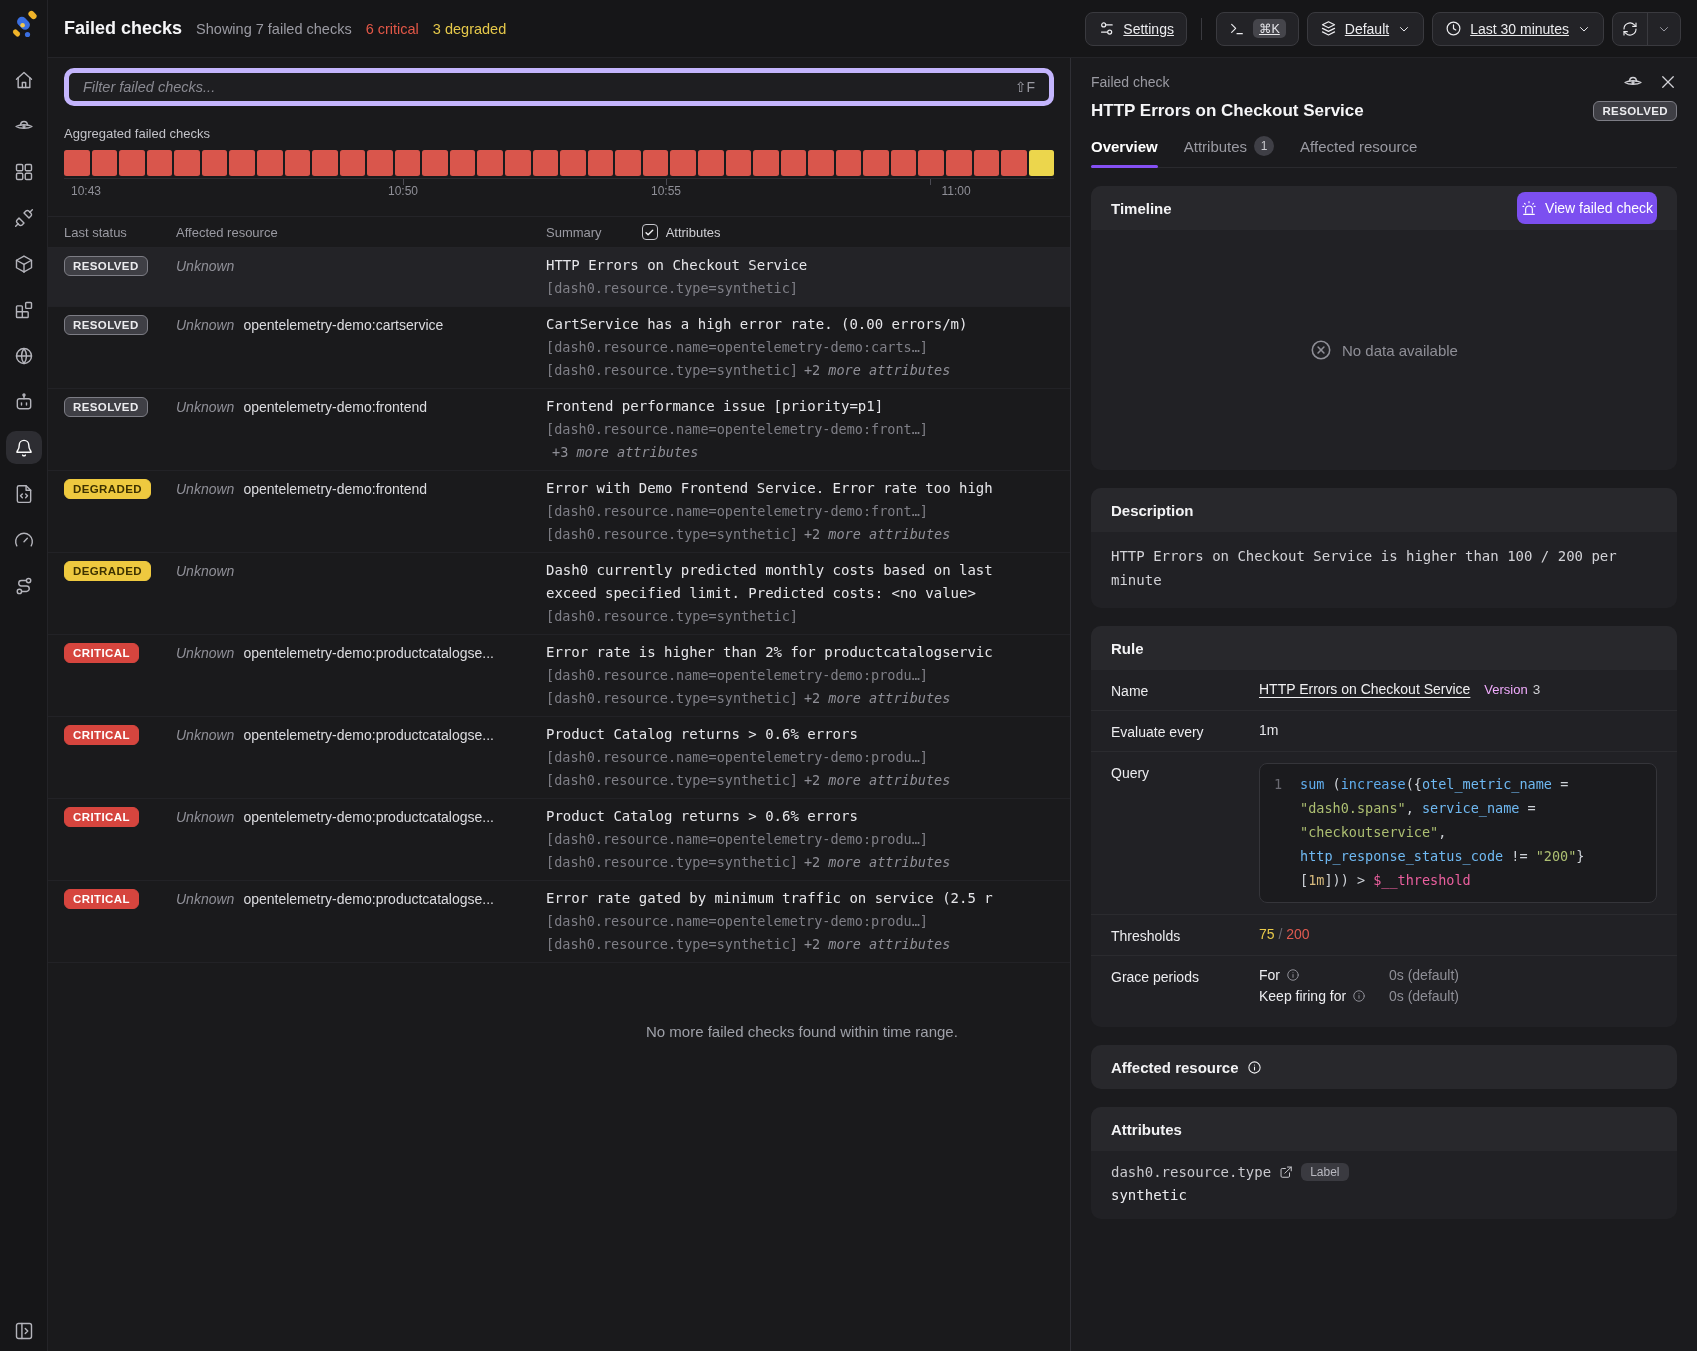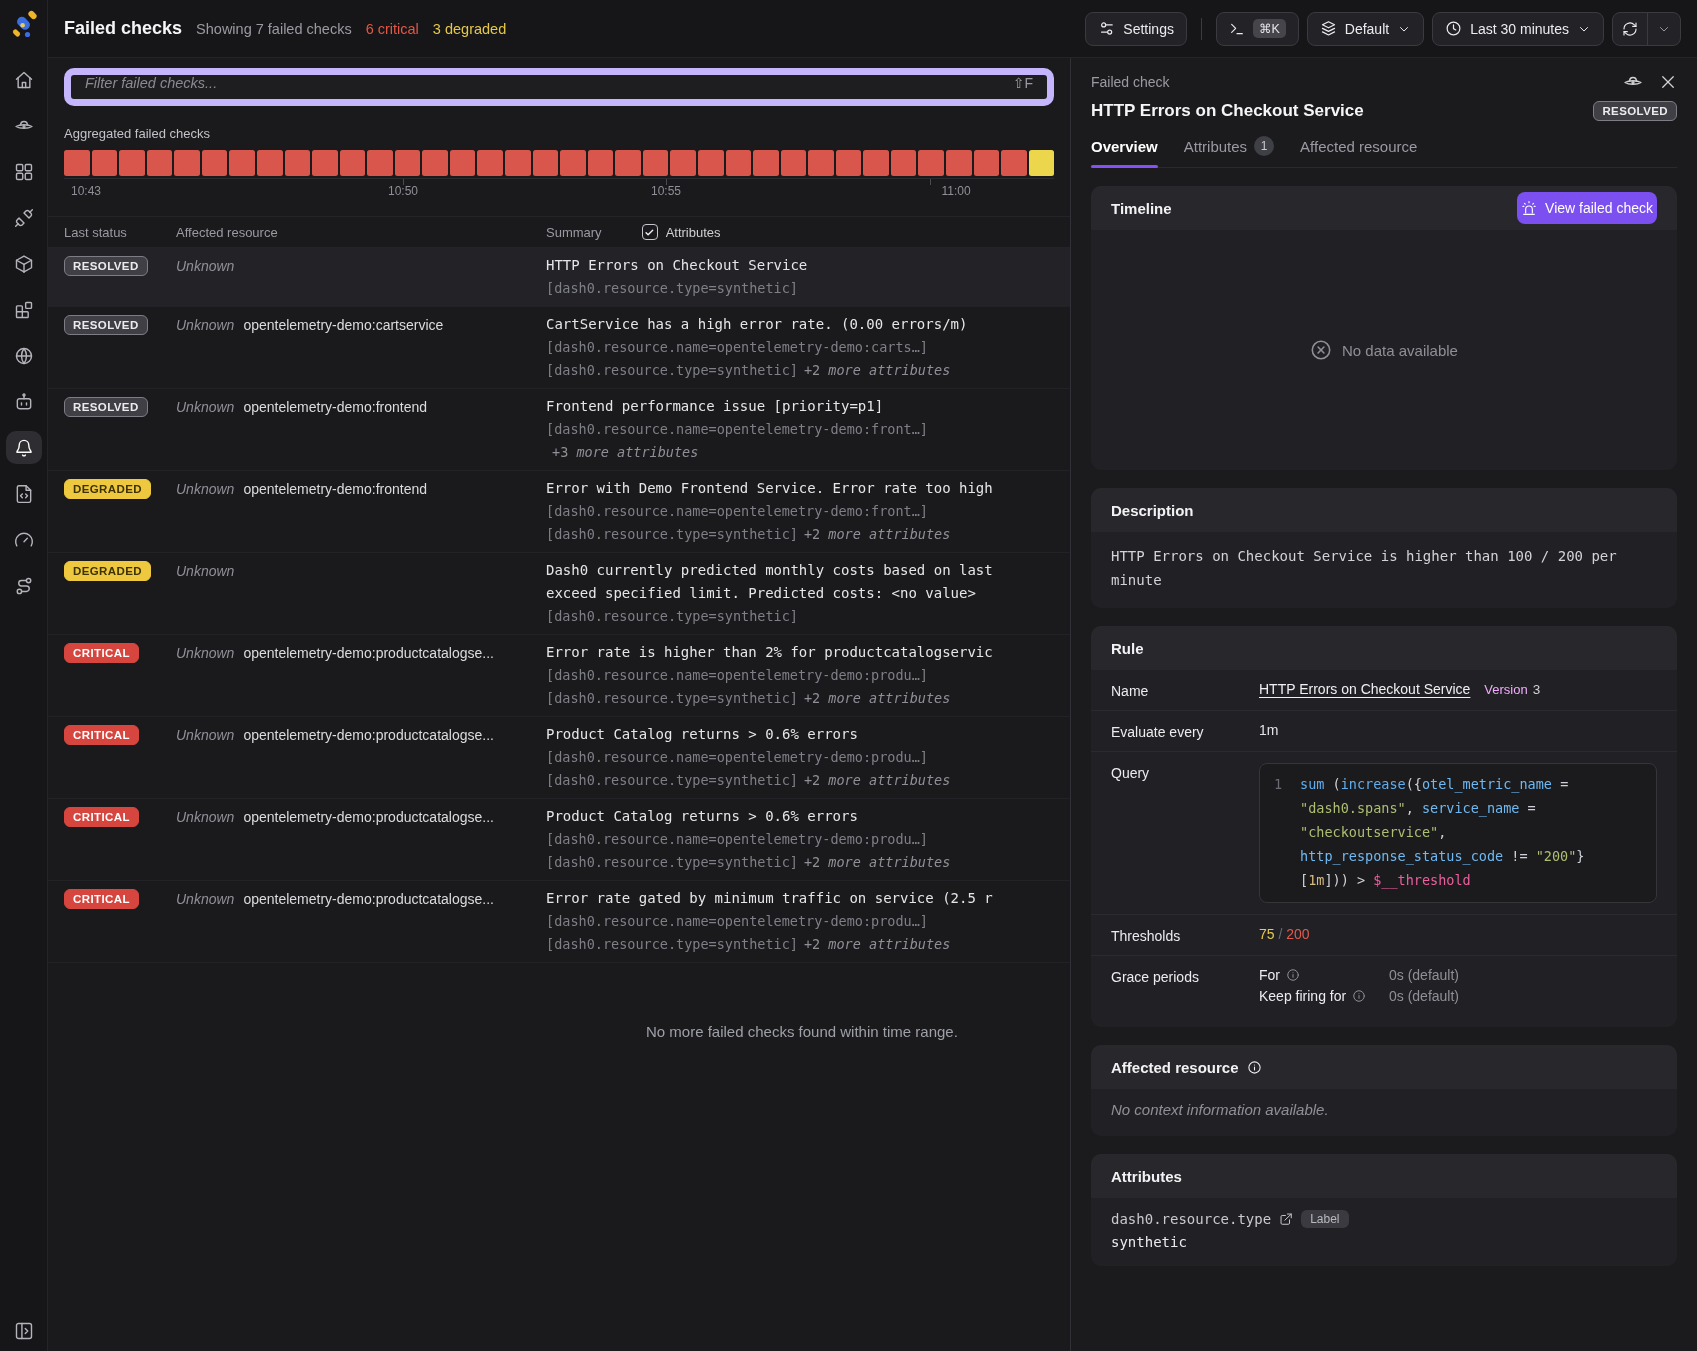--- a/index.html
+++ b/index.html
@@ -15,32 +15,32 @@
   .side-btn.active { background:#2d2d32; color:#fafafa; }
   .side-bottom { margin-top:auto; color:#b4b4bb; }
   svg.ic { display:block; }
 
   
   .topbar { grid-row:1; grid-column:2/4; display:flex; align-items:center; background:#161618; border-bottom:1px solid #242428; padding:0 16px; }
   .tb-title { font-size:18px; font-weight:700; color:#f5f5f7; }
   .tb-sub { font-size:14.5px; color:#9a9aa2; margin-left:14px; }
   .tb-crit { font-size:14.5px; color:#e25747; margin-left:14px; }
   .tb-degr { font-size:14.5px; color:#e5c84a; margin-left:14px; }
-  .tb-right { margin-left:auto; display:flex; align-items:center; gap:8px; }
+  .tb-right { margin-left:auto; display:flex; align-items:center; gap:8px;text-decoration:underline; }
   .tb-btn { height:34px; display:flex; align-items:center; gap:8px; background:#232327; border:1px solid #3a3a3f; border-radius:8px; padding:0 12px; color:#ececef; font-size:14px; cursor:pointer; }
   .kbd { background:#45454b; border-radius:5px; padding:2px 6px; font-size:12.5px; color:#e4e4e8; }
   .tb-divider { width:1px; height:22px; background:#3a3a3f; margin:0 6px; }
   .split { display:flex; align-items:stretch; background:#232327; border:1px solid #3a3a3f; border-radius:8px; height:34px; overflow:hidden; }
   .split-seg { display:flex; align-items:center; padding:0 9px; color:#ececef; cursor:pointer; }
   .split-seg + .split-seg { border-left:1px solid #3a3a3f; color:#9a9aa2; }
 
   
   .main { grid-row:2; grid-column:2; background:#1a1a1c; display:flex; flex-direction:column; overflow:hidden; position:relative; }
   .filter-wrap { padding:10px 16px 0; }
-  .filter { height:38px; background:#1e1e21; border:7px solid #c4b5fd; border-radius:10px; display:flex; align-items:flex-start; padding:0 14px; }
+  .filter { height:38px; background:#1e1e21; border:5px solid #c4b5fd; border-radius:10px; display:flex; align-items:center; padding:0 14px; }
   .filter input { flex:1; background:transparent; border:none; outline:none; color:#ececef; font-size:14.5px; font-family:"Liberation Sans",sans-serif; }
   .filter input::placeholder { color:#8a8a92; font-style:italic; }
   .filter .shortcut { color:#9a9aa2; font-size:14px; }
 
   .agg { padding:20px 16px 0; }
   .agg-title { font-size:13px; color:#c2c2c8; margin-bottom:9px; }
   .blocks { display:flex; gap:2px; height:26px; }
   .block { flex:1; background:#d9564c; border-radius:2.5px; }
   .block.yellow { background:#ecd64c; }
   .axis { position:relative; height:22px; margin-top:2px; border-top:1px solid #2c2c30; }
@@ -588,21 +588,20 @@
 
     <div class="card">
       <div class="card-head">
         <span>Affected resource</span>
         <svg class="ic" width="15" height="15" viewBox="0 0 24 24" fill="none" stroke="currentColor" stroke-width="1.7" stroke-linecap="round" stroke-linejoin="round">
             <circle cx="12" cy="12" r="9"></circle>
             <path d="M12 11.2V16"></path>
             <path d="M12 8h.01"></path>
           </svg>
       </div>
-      <div class="ar-body">No context information available.</div>
     </div>
 
     <div class="card">
       <div class="card-head">
           <span>Attributes</span>
         </div>
       <div class="attrs-body">
         <div class="attr-key-line">
           <span>dash0.resource.type</span>
           <svg class="ic" width="14" height="14" viewBox="0 0 24 24" fill="none" stroke="currentColor" stroke-width="1.7" stroke-linecap="round" stroke-linejoin="round">

